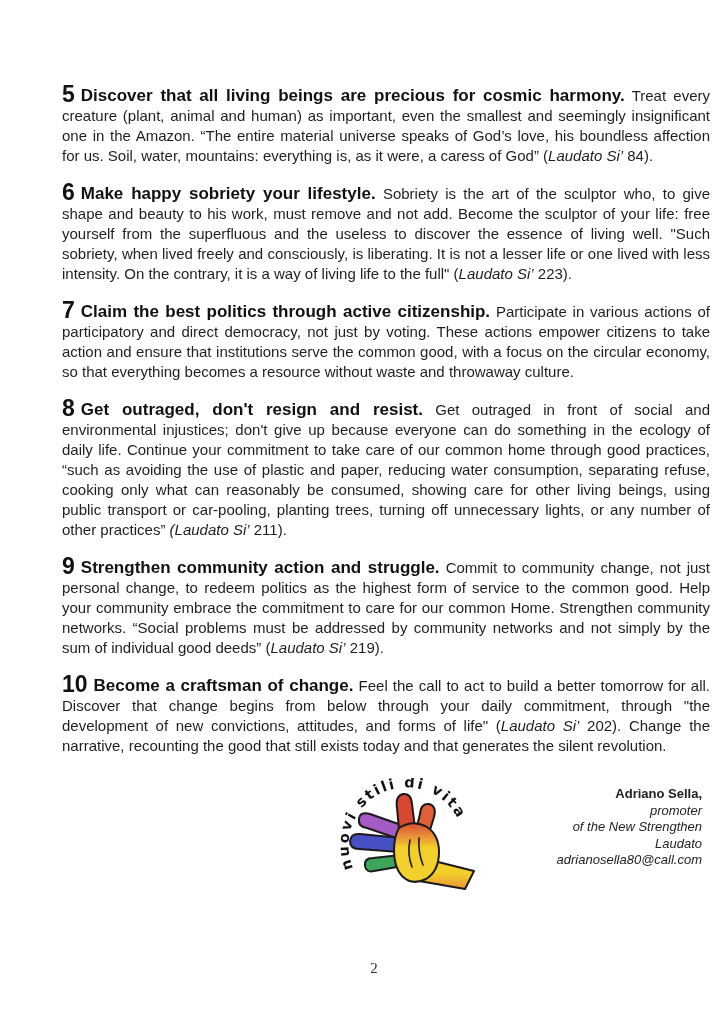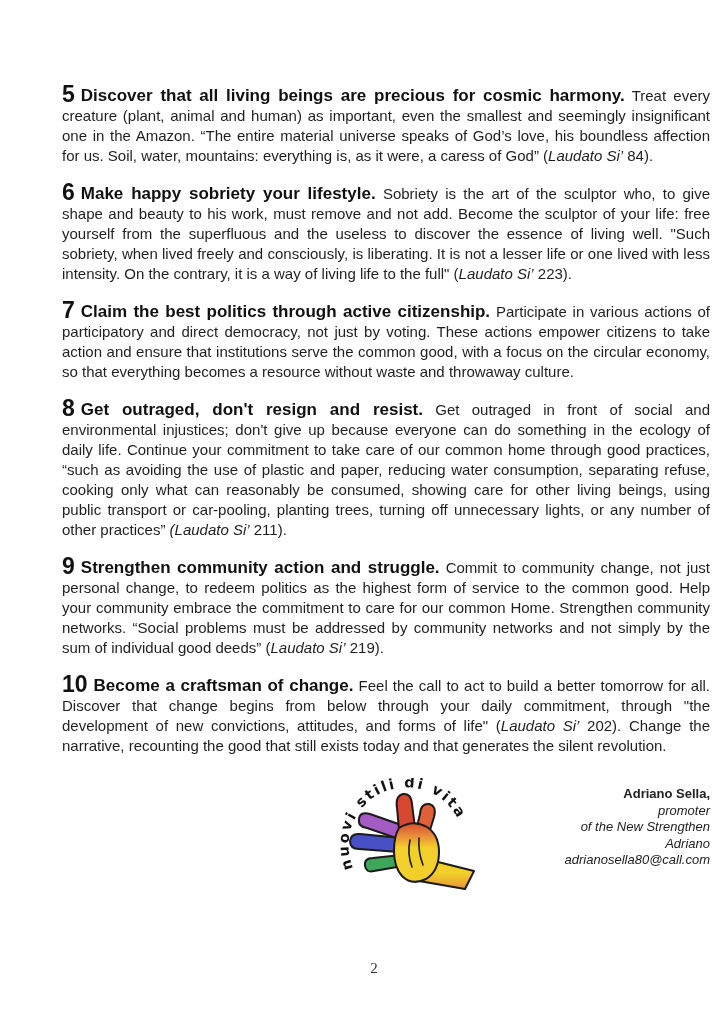--- a/index.html
+++ b/index.html
@@ -41,21 +41,21 @@
     height: 130px;
     margin-top: 22px;
   }
   .logo {
     position: absolute;
     left: 252px;
     top: 0;
   }
   .signature {
     position: absolute;
-    right: 0;
+    right: 8px;
     top: 8px;
     text-align: right;
     font-size: 13px;
     line-height: 16.5px;
     color: #222;
   }
   .sig-name { font-weight: 700; }
   .sig-role, .sig-email { font-style: italic; text-align: right; }
   .page-number {
     position: absolute;
@@ -121,21 +121,21 @@
 
           <path d="M 96 62 Q 93 76 98 89" fill="none" stroke="#1b1b1b" stroke-width="1.6" stroke-linecap="round"></path>
           <path d="M 105 60 Q 104 74 109 87" fill="none" stroke="#1b1b1b" stroke-width="1.6" stroke-linecap="round"></path>
         </svg>
       </div>
 
       <div class="signature">
         <div class="sig-name">Adriano Sella,</div>
         <div class="sig-role">promoter</div>
         <div class="sig-role">of the New Strengthen</div>
-        <div class="sig-role">Adriano</div>
+        <div class="sig-role">Laudato</div>
         <div class="sig-email">adrianosella80@call.com</div>
       </div>
 
     </div>
   </div>
 
   <div class="page-number">2</div>
 </div>
 
 </body></html>

